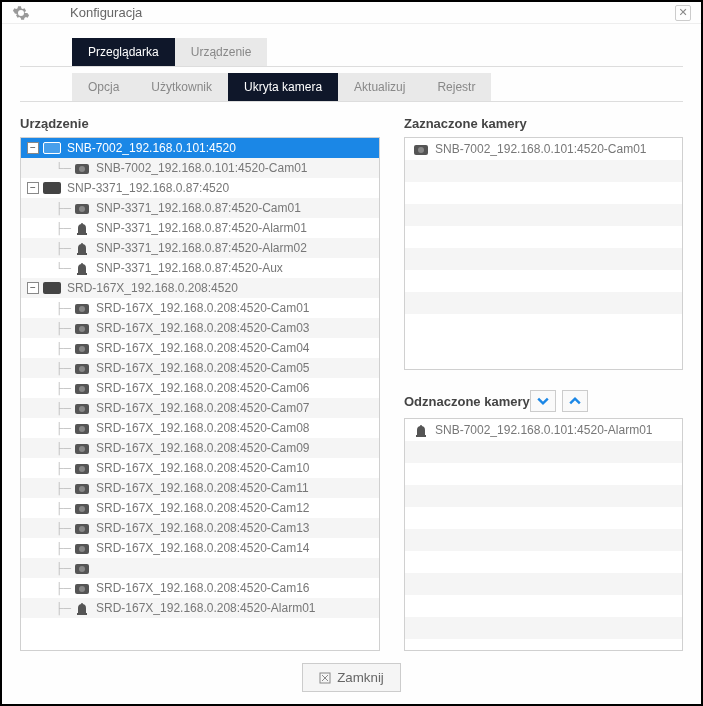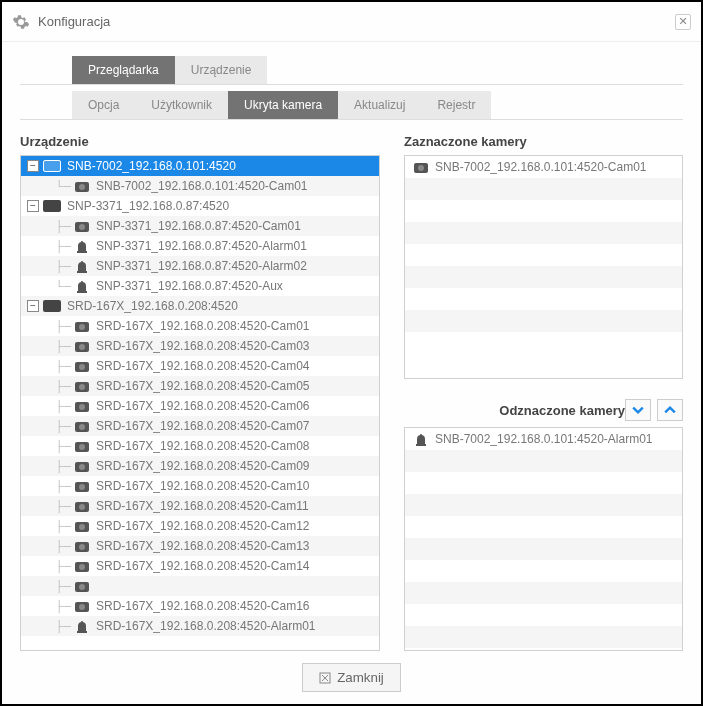--- a/index.html
+++ b/index.html
@@ -12,25 +12,26 @@
 .dialog {
   width: 703px;
   height: 706px;
   border: 2px solid #000;
   background: #fefefe;
   position: relative;
   display: flex;
   flex-direction: column;
 }
 .titlebar {
-  height: 40px;
+  height: 22px;
   display: flex;
   align-items: center;
   padding: 0 10px;
   border-bottom: 1px solid #eee;
+  gap: 32px;
 }
 .gear-icon {
   width: 18px; height: 18px;
   margin-right: 8px;
   display: inline-flex;
   align-items: center;
   justify-content: center;
 }
 .title-text { color: #666; font-size: 13px; }
 .close-x {
@@ -52,21 +53,21 @@
 .tabs-sub { padding-top: 6px; align-items: flex-end; }
 .tab {
   background: #e9e9e9;
   color: #888;
   padding: 7px 16px;
   font-size: 12px;
   cursor: pointer;
   border: none;
 }
 .tab.active {
-  background: #737373;
+  background: #0f172a;
   color: #fff;
 }
 .divider {
   height: 1px;
   background: #ddd;
   margin: 0 18px;
 }
 .content {
   flex: 1;
   display: flex;
@@ -140,21 +141,21 @@
 }
 .box-checked {
   height: 210px;
 }
 .box-unchecked {
   flex: 1;
 }
 .right-header {
   display: flex;
   align-items: center;
-  justify-content: flex-end;
+  justify-content: flex-start;
   margin-top: 20px;
   margin-bottom: 6px;
 }
 .arrow-btns { display: flex; gap: 6px; }
 .arrow-btn {
   width: 26px; height: 22px;
   border: 1px solid #ccc;
   display: flex;
   align-items: center;
   justify-content: center;

